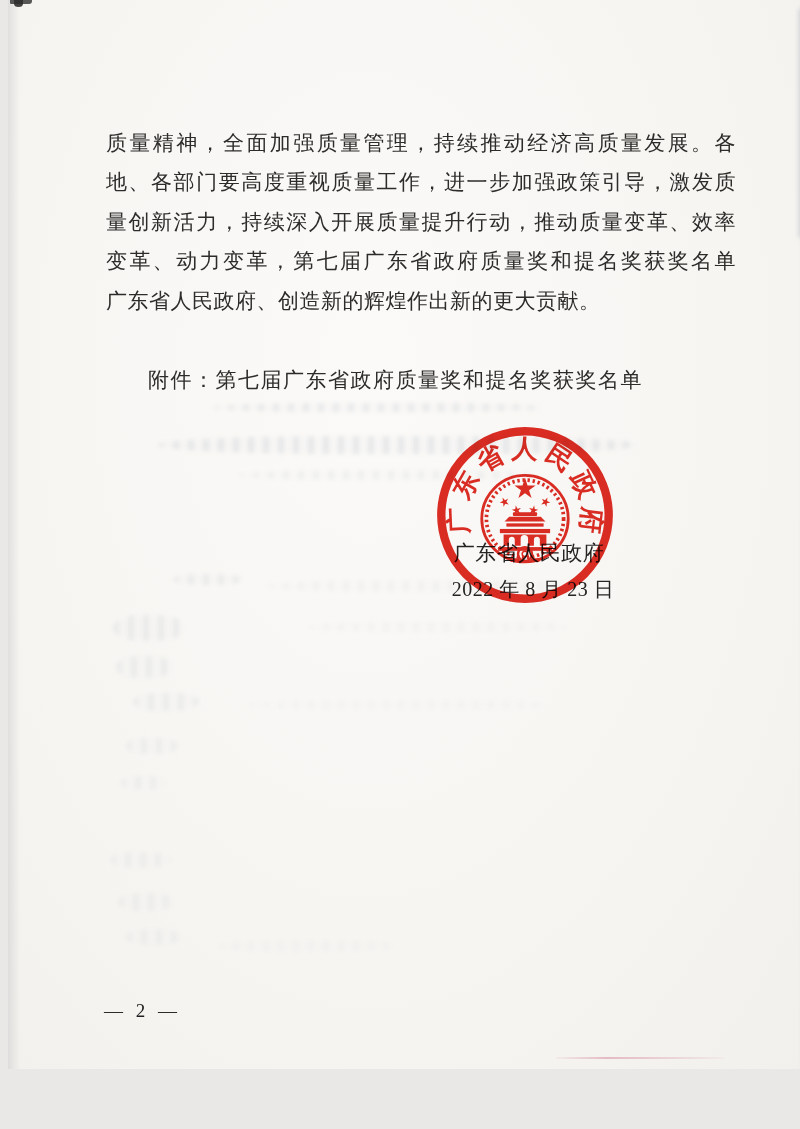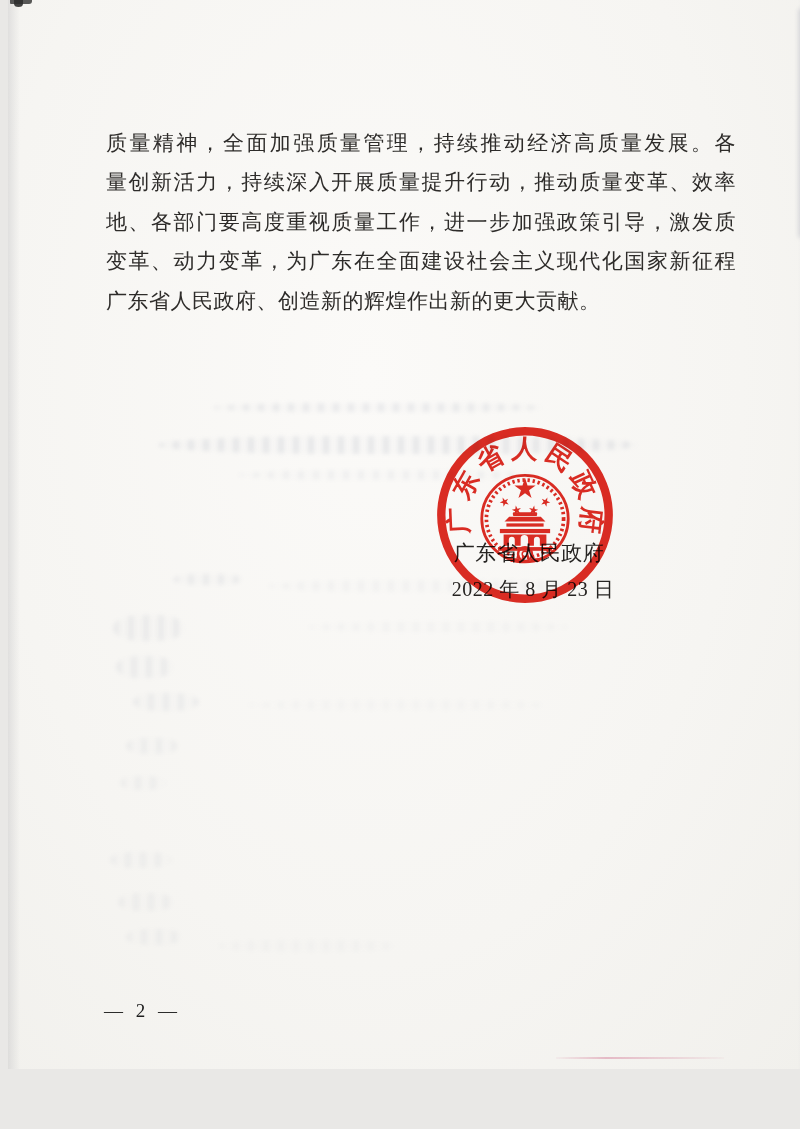--- a/index.html
+++ b/index.html
@@ -126,26 +126,27 @@
   <div class="smudge" style="left:240px; top:700px; width:300px; height:10px; opacity:.15;"></div>
   <div class="smudge" style="left:118px; top:738px; width:52px;  height:16px; opacity:.3;"></div>
   <div class="smudge" style="left:112px; top:776px; width:46px;  height:14px; opacity:.28;"></div>
   <div class="smudge" style="left:102px; top:852px; width:62px;  height:16px; opacity:.28;"></div>
   <div class="smudge" style="left:110px; top:893px; width:56px;  height:18px; opacity:.28;"></div>
   <div class="smudge" style="left:118px; top:929px; width:56px;  height:16px; opacity:.26;"></div>
   <div class="smudge" style="left:210px; top:940px; width:180px; height:12px; opacity:.15;"></div>
 
   <div class="body-text">
     <div class="line">质量精神，全面加强质量管理，持续推动经济高质量发展。各</div>
+    <div class="line">地、各部门要高度重视质量工作，进一步加强政策引导，激发质</div>
     <div class="line">量创新活力，持续深入开展质量提升行动，推动质量变革、效率</div>
-    <div class="line">地、各部门要高度重视质量工作，进一步加强政策引导，激发质</div>
-    <div class="line">变革、动力变革，为广东在全面建设社会主义现代化国家新征程</div>
+    <div class="line">变革、动力变革，第七届广东省政府质量奖和提名奖获奖名单</div>
     <div class="line last">广东省人民政府、创造新的辉煌作出新的更大贡献。</div>
   </div>
 
+  <div class="attachment">附件：第七届广东省政府质量奖和提名奖获奖名单</div>
 
   <div class="issuer">广东省人民政府</div>
   <div class="issue-date">2022 年 8 月 23 日</div>
 
   <svg class="seal" viewBox="0 0 200 200" aria-hidden="true">
     <defs>
       <path id="seal-arc" d="M 41.7 121.2 A 62 62 0 1 1 158.3 121.2"></path>
       <path id="star5" d="M0,-10 L2.25,-3.09 L9.51,-3.09 L3.63,1.18 L5.88,8.09 L0,3.82 L-5.88,8.09 L-3.63,1.18 L-9.51,-3.09 L-2.25,-3.09 Z"></path>
     </defs>
 

